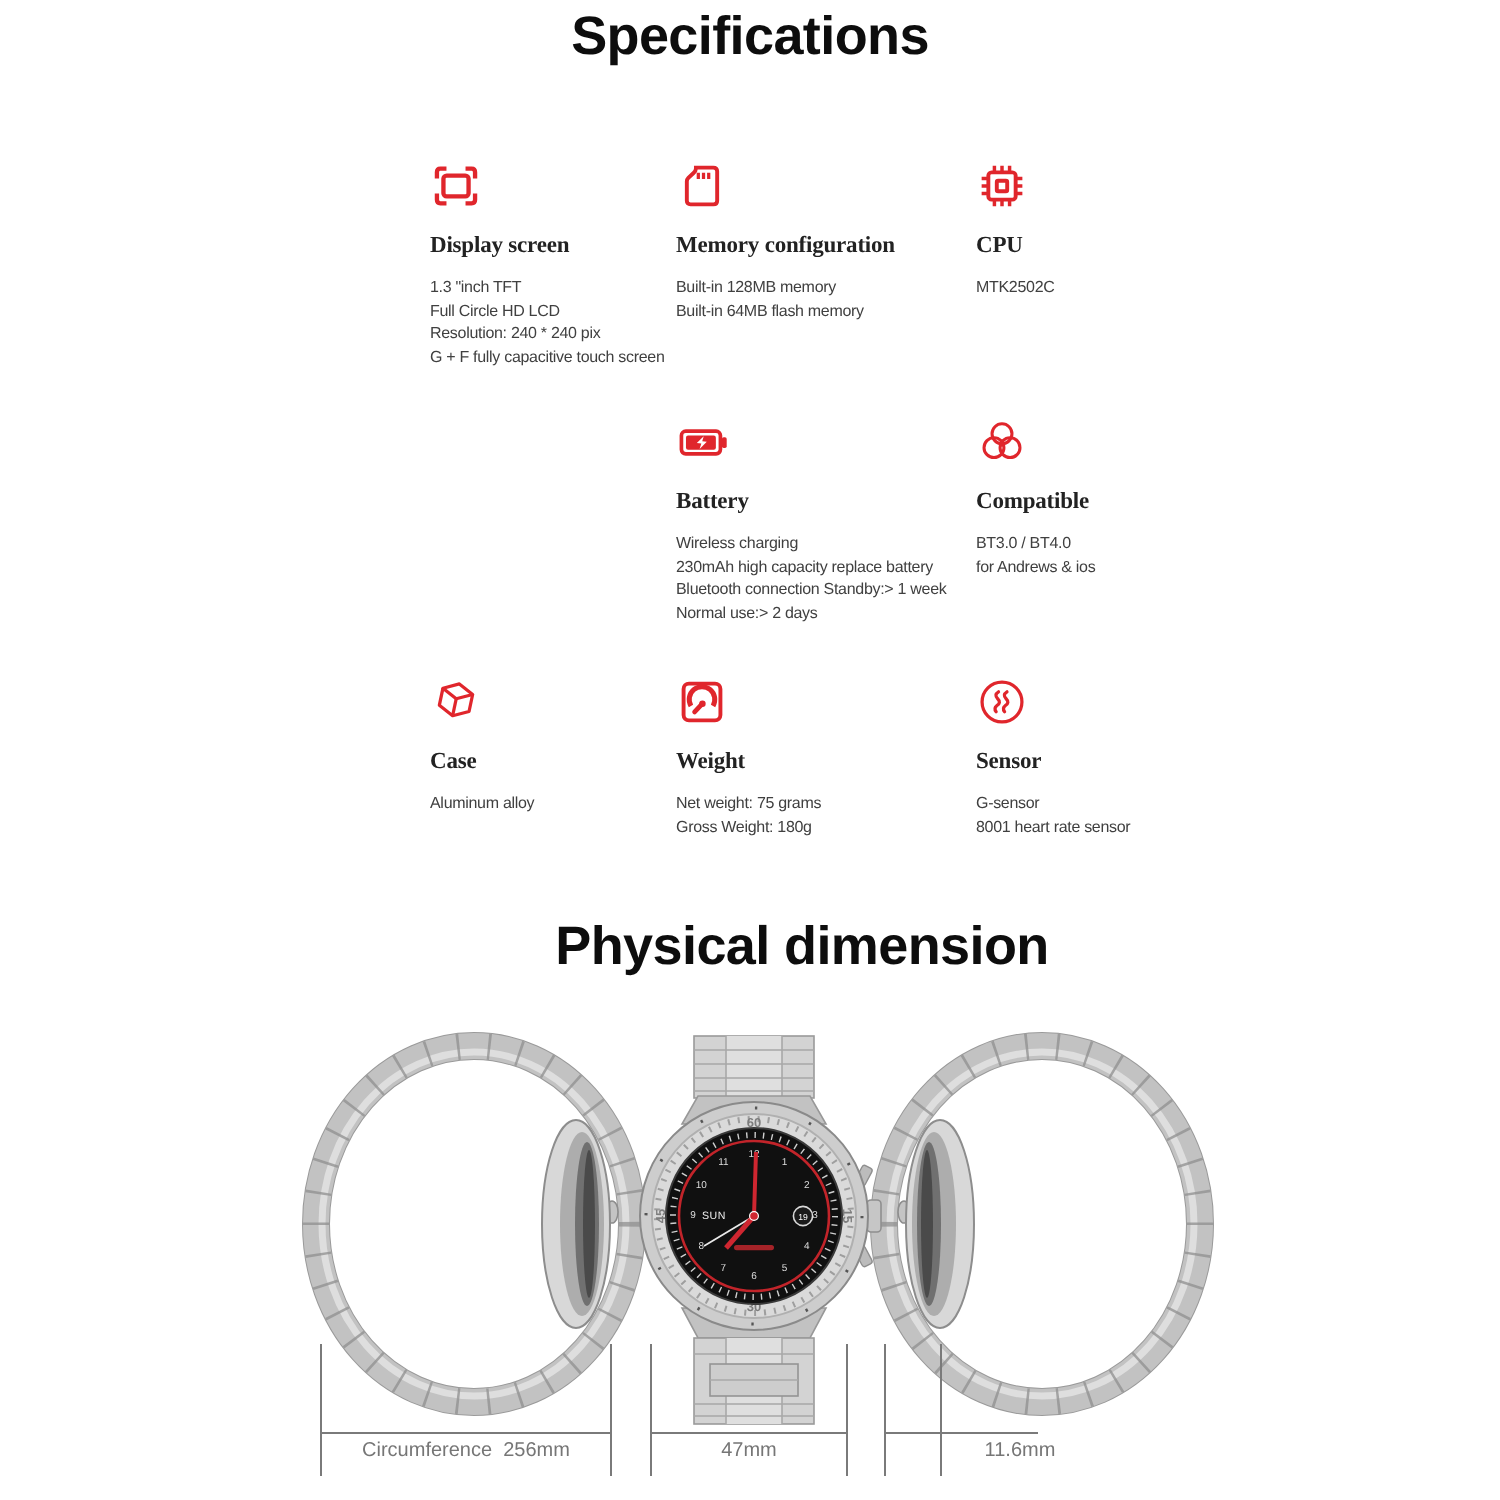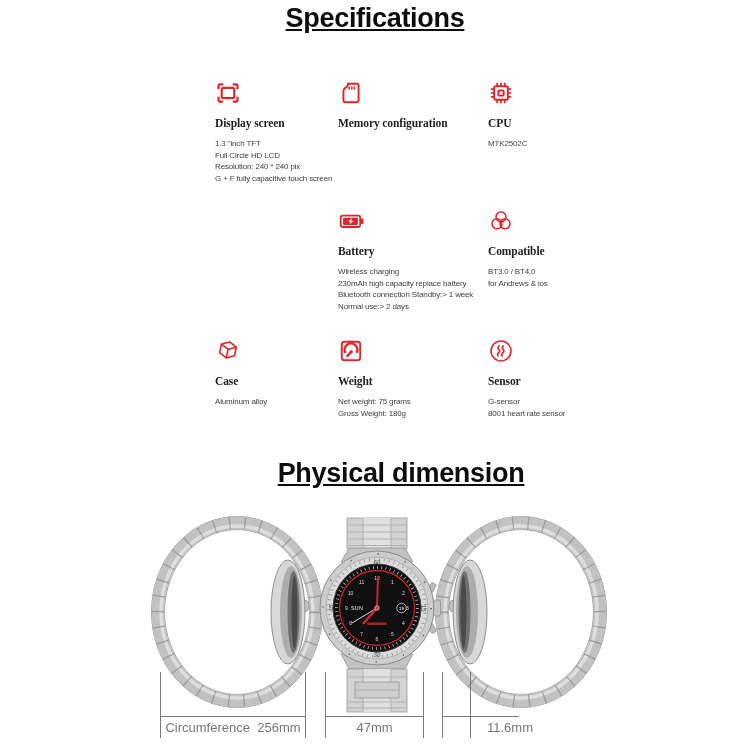--- a/index.html
+++ b/index.html
@@ -1,32 +1,32 @@
 <!DOCTYPE html>
 <html><head>
 <meta charset="utf-8">
 <style>
   html,body{margin:0;padding:0;background:#fff;}
   .page{position:relative;width:750px;height:750px;background:#ffffff;overflow:hidden;
         font-family:"Liberation Sans",sans-serif;}
   .section-title{position:absolute;left:0;width:750px;margin:0;text-align:center;
-        font-size:27px;font-weight:700;color:#0d0d0d;letter-spacing:-0.3px;text-decoration:underline;}
+        font-size:27px;font-weight:700;color:#0d0d0d;letter-spacing:-0.3px;}
   .h-spec{top:3px;}
   .h-phys{top:458px;padding-left:26px;}
   .spec-item{position:absolute;width:150px;}
   .c1{left:215px}.c2{left:338px}.c3{left:488px}
   .r1{top:80px}.r2{top:208px}.r3{top:338px}
   .spec-icon{display:block;width:26px;height:26px;}
   .spec-title{margin-top:11px;font-size:11.5px;font-weight:600;color:#222222;letter-spacing:-0.1px;font-family:Liberation Serif, serif;}
   .spec-lines{margin-top:9px;}
   .spec-line{font-size:8px;line-height:11.5px;color:#404040;white-space:nowrap;letter-spacing:-0.15px;}
   .watch-svg{position:absolute;left:0;top:512px;width:750px;height:238px;}
   .mline-v{position:absolute;width:1px;background:#7a7a7a;}
   .mline-h{position:absolute;height:1px;background:#7a7a7a;}
-  .mlabel{position:absolute;font-size:13px;color:#767676;text-align:center;white-space:pre;}
+  .mlabel{position:absolute;font-size:10px;color:#767676;text-align:center;white-space:pre;}
 </style>
 </head>
 <body>
 
 <div class="page">
 
   <h1 class="section-title h-spec">Specifications</h1>
 
   <div class="spec-item c1 r1">
     <svg class="spec-icon" viewBox="0 0 24 24">
@@ -48,20 +48,24 @@
   </div>
 
   <div class="spec-item c2 r1">
     <svg class="spec-icon" viewBox="0 0 24 24">
       <g fill="none" stroke="#e0262c" stroke-width="1.8">
         <path d="M9.2 3.5 H17.2 Q19 3.5 19 5.2 V18.8 Q19 20.5 17.3 20.5 H6.7 Q5 20.5 5 18.8 V9.9 Q5 9 5.7 8.3 L8.1 6 Q9.2 5 9.2 3.9 Z"></path>
         <path d="M10.3 5.9 v2.9 M12.7 5.9 v2.9 M15.1 5.9 v2.9" stroke-width="1.5"></path>
       </g>
     </svg>
     <div class="spec-title">Memory configuration</div>
+    <div class="spec-lines">
+      <div class="spec-line">Built-in 128MB memory</div>
+      <div class="spec-line">Built-in 64MB flash memory</div>
+    </div>
   </div>
 
   <div class="spec-item c3 r1">
     <svg class="spec-icon" viewBox="0 0 24 24">
       <g fill="none" stroke="#e0262c" stroke-width="1.8">
         <rect x="5.7" y="5.7" width="12.6" height="12.6" rx="1.5"></rect>
         <rect x="9.6" y="9.6" width="4.8" height="4.8" rx="0.6"></rect>
         <path d="M8.5 2.6 v3.1 M12 2.6 v3.1 M15.5 2.6 v3.1 M8.5 18.3 v3.1 M12 18.3 v3.1 M15.5 18.3 v3.1 M2.6 8.5 h3.1 M2.6 12 h3.1 M2.6 15.5 h3.1 M18.3 8.5 h3.1 M18.3 12 h3.1 M18.3 15.5 h3.1" stroke-width="1.6"></path>
       </g>
     </svg>

